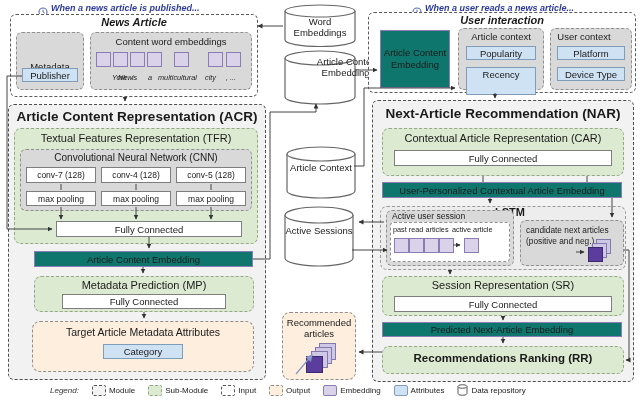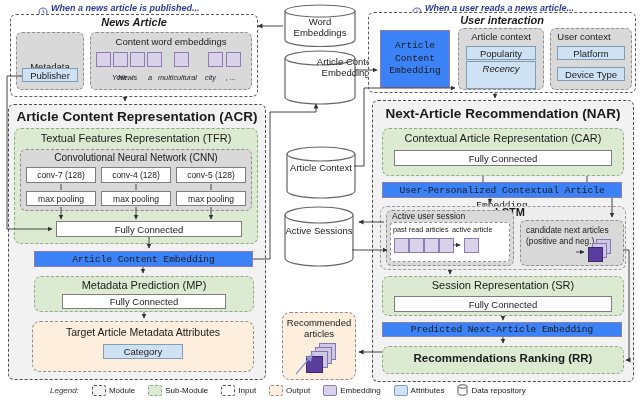--- a/index.html
+++ b/index.html
@@ -4,21 +4,21 @@
 <style>
   html,body{margin:0;padding:0;background:#fff;}
   .canvas{position:relative;width:640px;height:400px;background:#fff;
           font-family:"Liberation Sans", sans-serif;color:#1a1a1a;overflow:hidden;}
   .abs{position:absolute;box-sizing:border-box;}
   .module{background:#f2f2f2;border:1.4px dashed #4d4d4d;border-radius:6px;}
   .inputbox{background:#ffffff;border:1.2px dashed #5a5a5a;border-radius:6px;}
   .sub{background:#dcead2;border:1px dashed #94a789;border-radius:7px;}
   .gray{background:#d9d9d9;border:1px dashed #8f8f8f;border-radius:6px;}
   .whitebox{background:#ffffff;border:1px solid #7e7e7e;}
-  .bar{background:#3b82f6;border:1px solid #8b7cb5;font-family:Liberation Mono, monospace;}
+  .bar{background:#0f766e;border:1px solid #8b7cb5;}
   .chip{background:#cfe2f3;border:1px solid #7f9db9;}
   .outp{background:#fdeedd;border:1px dashed #8d8d8d;border-radius:8px;}
   .tc{text-align:center;}
   .big-title{font-size:13.5px;font-weight:bold;}
   .sec-title{font-size:11px;}
   .small{font-size:9.5px;}
   .hdr{font-size:9px;font-style:italic;font-weight:bold;color:#2b3a9e;white-space:nowrap;}
   .ital-title{font-size:11px;font-style:italic;font-weight:bold;}
   .tok{font-size:7.3px;font-style:italic;color:#222;white-space:nowrap;}
   .sq{position:absolute;width:13px;height:13px;background:#d9d2e9;border:1px solid #8b7cb5;}
@@ -139,21 +139,21 @@
   <div class="abs chip tc small" style="left:103px;top:344px;width:80px;height:15px;line-height:14px;">Category</div>
 
   <div class="abs inputbox" style="left:368px;top:12px;width:268px;height:81px;"></div>
   <div class="abs ital-title tc" style="left:368px;top:14px;width:268px;">User interaction</div>
 
   <div class="abs bar tc small" style="left:380px;top:30px;width:70px;height:58px;display:flex;align-items:center;justify-content:center;line-height:1.3;">Article Content Embedding</div>
 
   <div class="abs gray" style="left:458px;top:28px;width:86px;height:62px;"></div>
   <div class="abs small tc" style="left:458px;top:31px;width:86px;">Article context</div>
   <div class="abs chip tc small" style="left:466px;top:46px;width:70px;height:14px;line-height:13px;">Popularity</div>
-  <div class="abs chip tc small" style="left:466px;top:61px;width:70px;height:28px;line-height:13px;font-style:italic;">Recency</div>
+  <div class="abs chip tc small" style="left:466px;top:67px;width:70px;height:28px;line-height:13px;">Recency</div>
 
   <div class="abs gray" style="left:550px;top:28px;width:82px;height:62px;"></div>
   <div class="abs small tc" style="left:550px;top:31px;width:68px;">User context</div>
   <div class="abs chip tc small" style="left:557px;top:46px;width:68px;height:14px;line-height:13px;">Platform</div>
   <div class="abs chip tc small" style="left:557px;top:67px;width:68px;height:14px;line-height:13px;">Device Type</div>
 
   <div class="abs module" style="left:372px;top:100px;width:262px;height:282px;"></div>
   <div class="abs big-title tc" style="left:372px;top:106px;width:262px;">Next-Article Recommendation (NAR)</div>
 
   <div class="abs sub" style="left:382px;top:128px;width:242px;height:48px;"></div>

